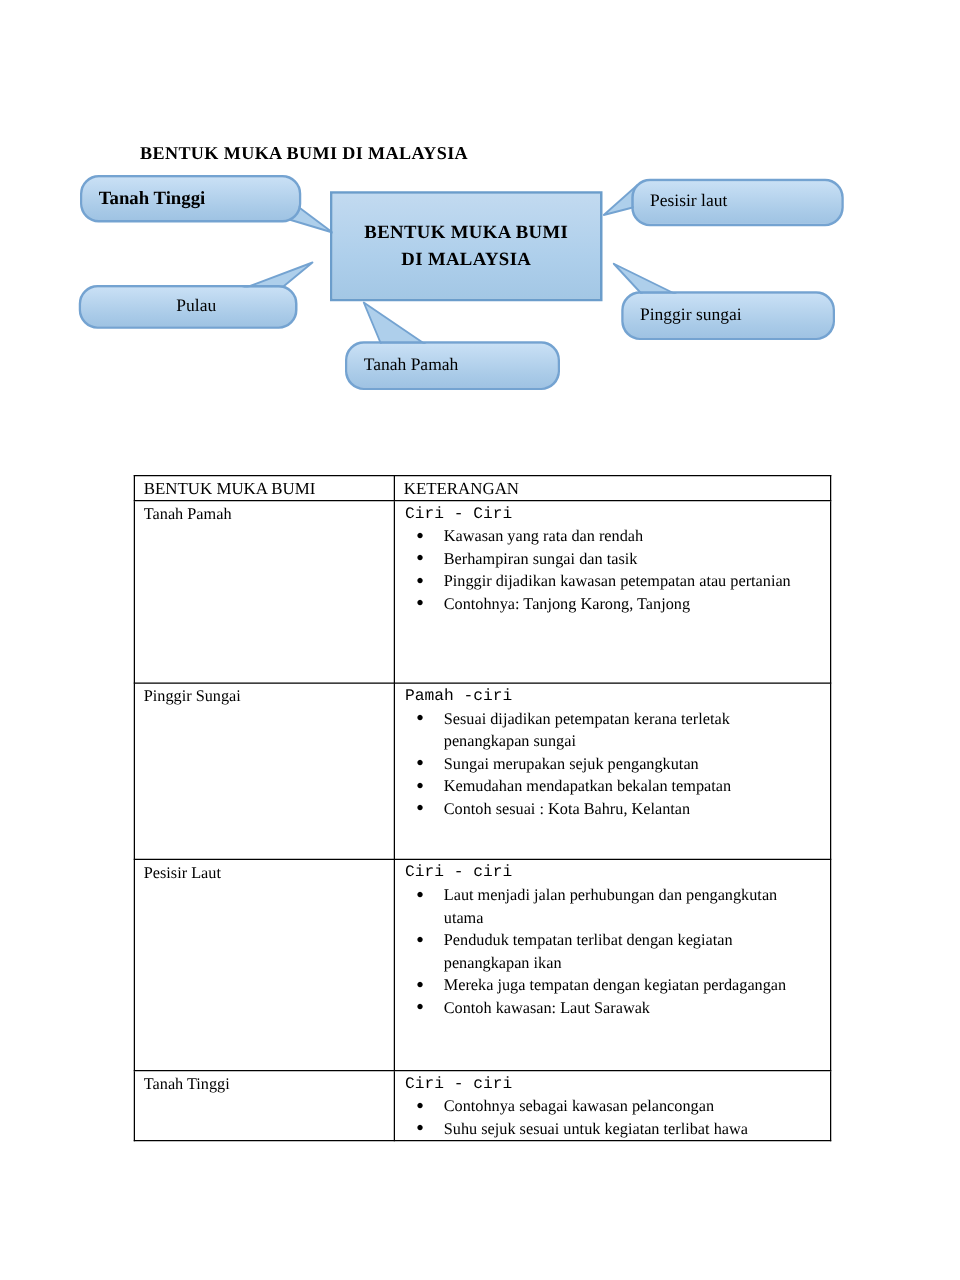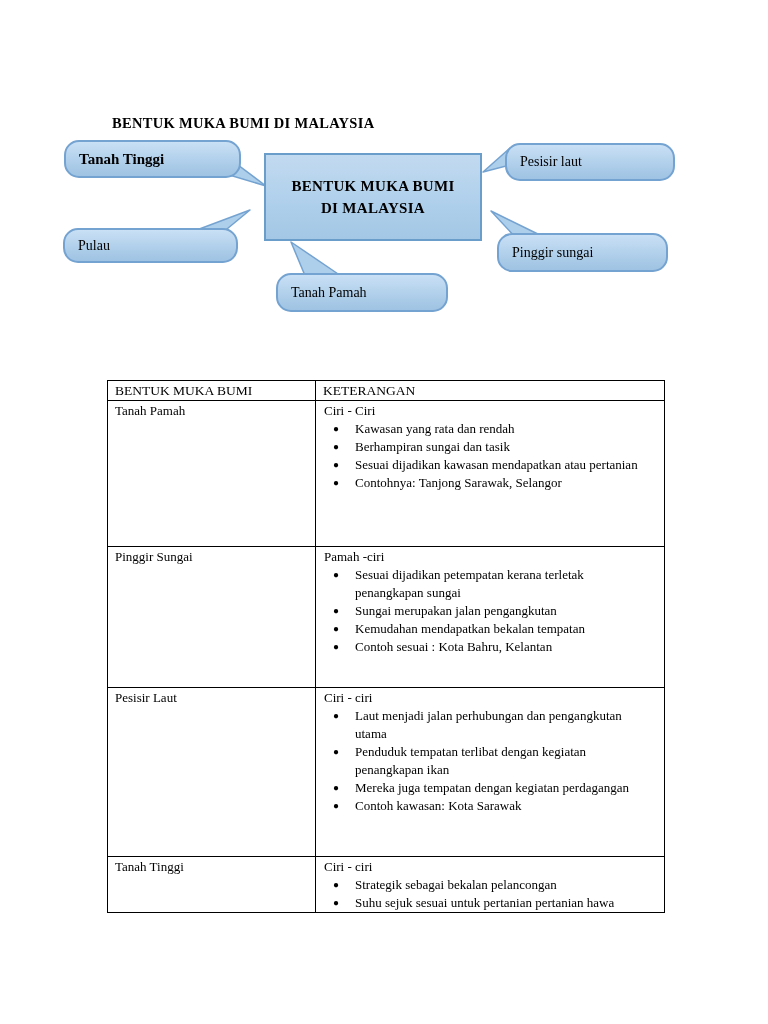--- a/index.html
+++ b/index.html
@@ -23,21 +23,21 @@
   .bubble.bold{font-weight:bold;font-size:15px;}
   .center-box{
     position:absolute;z-index:2;box-sizing:border-box;
     left:264px;top:153px;width:218px;height:88px;
     border:2px solid #6b9dcb;
     background:linear-gradient(180deg,#c2daf0 0%,#aecfeb 60%,#a3c7e5 100%);
     display:flex;flex-direction:column;justify-content:center;align-items:center;
     text-align:center;font-weight:bold;font-size:15px;line-height:22px;letter-spacing:.3px;
   }
   .b-tanah-tinggi{left:64px;top:140px;width:177px;height:38px;}
-  .b-pulau{left:63px;top:228px;width:175px;height:35px;}
+  .b-pulau{left:63px;top:228px;width:175px;height:35px;justify-content:center;}
   .b-pesisir-laut{left:505px;top:143px;width:170px;height:38px;}
   .b-pinggir-sungai{left:497px;top:233px;width:171px;height:39px;}
   .b-tanah-pamah{left:276px;top:273px;width:172px;height:39px;}
   
   table.info{
     position:absolute;left:107px;top:380px;
     border-collapse:collapse;table-layout:fixed;
     font-size:13px;line-height:18px;
   }
   table.info td,table.info th{
@@ -45,21 +45,21 @@
     padding:1px 6px 0 7px;box-sizing:border-box;overflow:hidden;
   }
   table.info th{font-weight:normal;text-align:left;font-size:13.5px;}
   .col-name{width:208px;}
   .col-desc{width:349px;}
   tr.hdr{height:19px;}
   tr.r0{height:146px;}
   tr.r1{height:141px;}
   tr.r2{height:169px;}
   tr.r3{height:55px;}
-  .ciri{padding-left:1px;}
+  .ciri{padding-left:1px;font-family:Liberation Mono, monospace;}
   .bullet-row{display:flex;}
   .dot{flex:none;width:22px;margin-left:10px;font-size:10px;line-height:18px;}
   .bullet-text{max-width:285px;}
 </style>
 </head>
 <body>
 
 <div class="page">
 
   <div class="doc-title">BENTUK MUKA BUMI DI MALAYSIA</div>
@@ -113,40 +113,40 @@
         <div class="bullet-row">
               <span class="dot">●</span>
               <span class="bullet-text">Kawasan yang rata dan rendah</span>
             </div>
         <div class="bullet-row">
               <span class="dot">●</span>
               <span class="bullet-text">Berhampiran sungai dan tasik</span>
             </div>
         <div class="bullet-row">
               <span class="dot">●</span>
-              <span class="bullet-text">Sesuai dijadikan kawasan mendapatkan atau pertanian</span>
+              <span class="bullet-text">Pinggir dijadikan kawasan petempatan atau pertanian</span>
             </div>
         <div class="bullet-row">
               <span class="dot">●</span>
-              <span class="bullet-text">Contohnya: Tanjong Sarawak, Selangor</span>
+              <span class="bullet-text">Contohnya: Tanjong Karong, Tanjong</span>
             </div>
       </td>
     </tr>
 
     <tr class="r1">
       <td>Pinggir Sungai</td>
       <td>
         <div class="ciri">Pamah -ciri</div>
         <div class="bullet-row">
               <span class="dot">●</span>
               <span class="bullet-text">Sesuai dijadikan petempatan kerana terletak penangkapan sungai</span>
             </div>
         <div class="bullet-row">
               <span class="dot">●</span>
-              <span class="bullet-text">Sungai merupakan jalan pengangkutan</span>
+              <span class="bullet-text">Sungai merupakan sejuk pengangkutan</span>
             </div>
         <div class="bullet-row">
               <span class="dot">●</span>
               <span class="bullet-text">Kemudahan mendapatkan bekalan tempatan</span>
             </div>
         <div class="bullet-row">
               <span class="dot">●</span>
               <span class="bullet-text">Contoh sesuai : Kota Bahru, Kelantan</span>
             </div>
       </td>
@@ -163,35 +163,35 @@
         <div class="bullet-row">
               <span class="dot">●</span>
               <span class="bullet-text">Penduduk tempatan terlibat dengan kegiatan penangkapan ikan</span>
             </div>
         <div class="bullet-row">
               <span class="dot">●</span>
               <span class="bullet-text">Mereka juga tempatan dengan kegiatan perdagangan</span>
             </div>
         <div class="bullet-row">
               <span class="dot">●</span>
-              <span class="bullet-text">Contoh kawasan: Kota Sarawak</span>
+              <span class="bullet-text">Contoh kawasan: Laut Sarawak</span>
             </div>
       </td>
     </tr>
 
     <tr class="r3">
       <td>Tanah Tinggi</td>
       <td>
         <div class="ciri">Ciri - ciri</div>
         <div class="bullet-row">
               <span class="dot">●</span>
-              <span class="bullet-text">Strategik sebagai bekalan pelancongan</span>
+              <span class="bullet-text">Contohnya sebagai kawasan pelancongan</span>
             </div>
         <div class="bullet-row">
               <span class="dot">●</span>
-              <span class="bullet-text">Suhu sejuk sesuai untuk pertanian pertanian hawa</span>
+              <span class="bullet-text">Suhu sejuk sesuai untuk kegiatan terlibat hawa</span>
             </div>
       </td>
     </tr>
   </tbody>
     </table>
 
 </div>
 
 </body></html>

